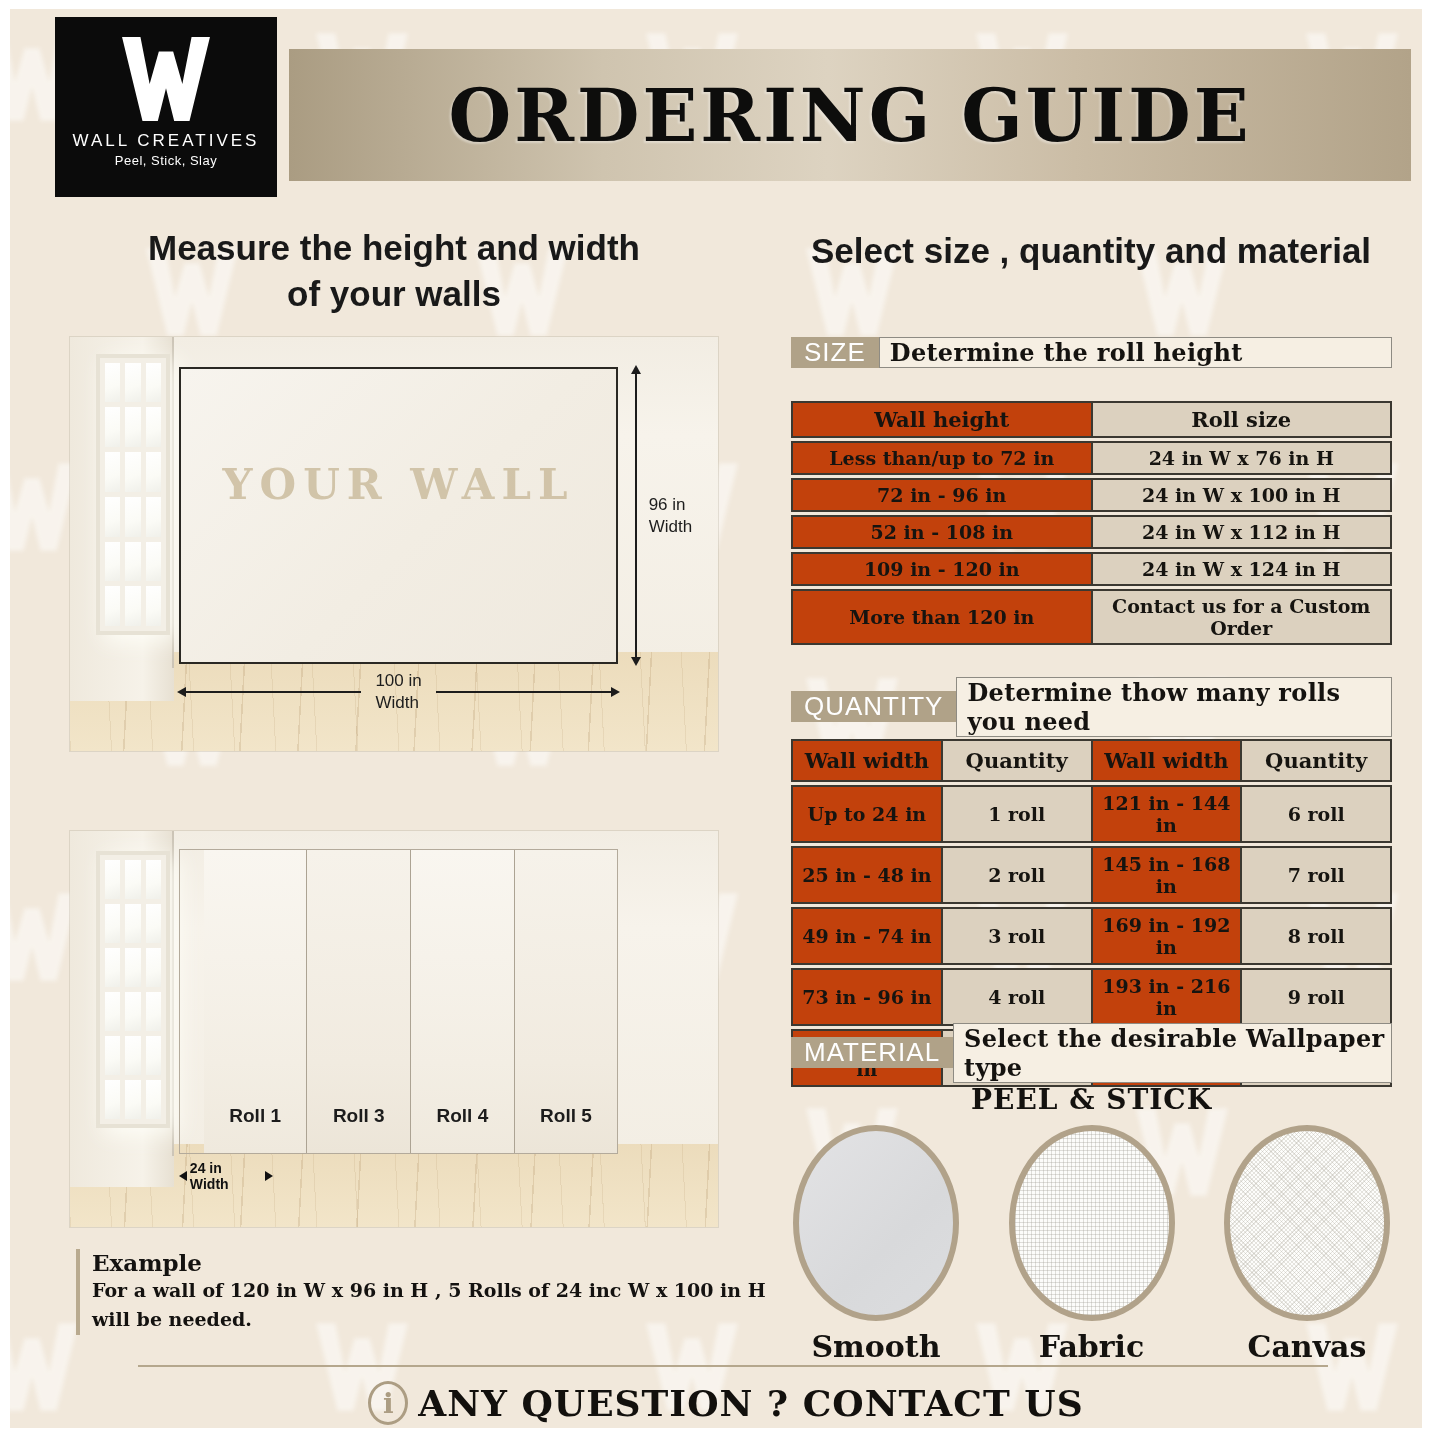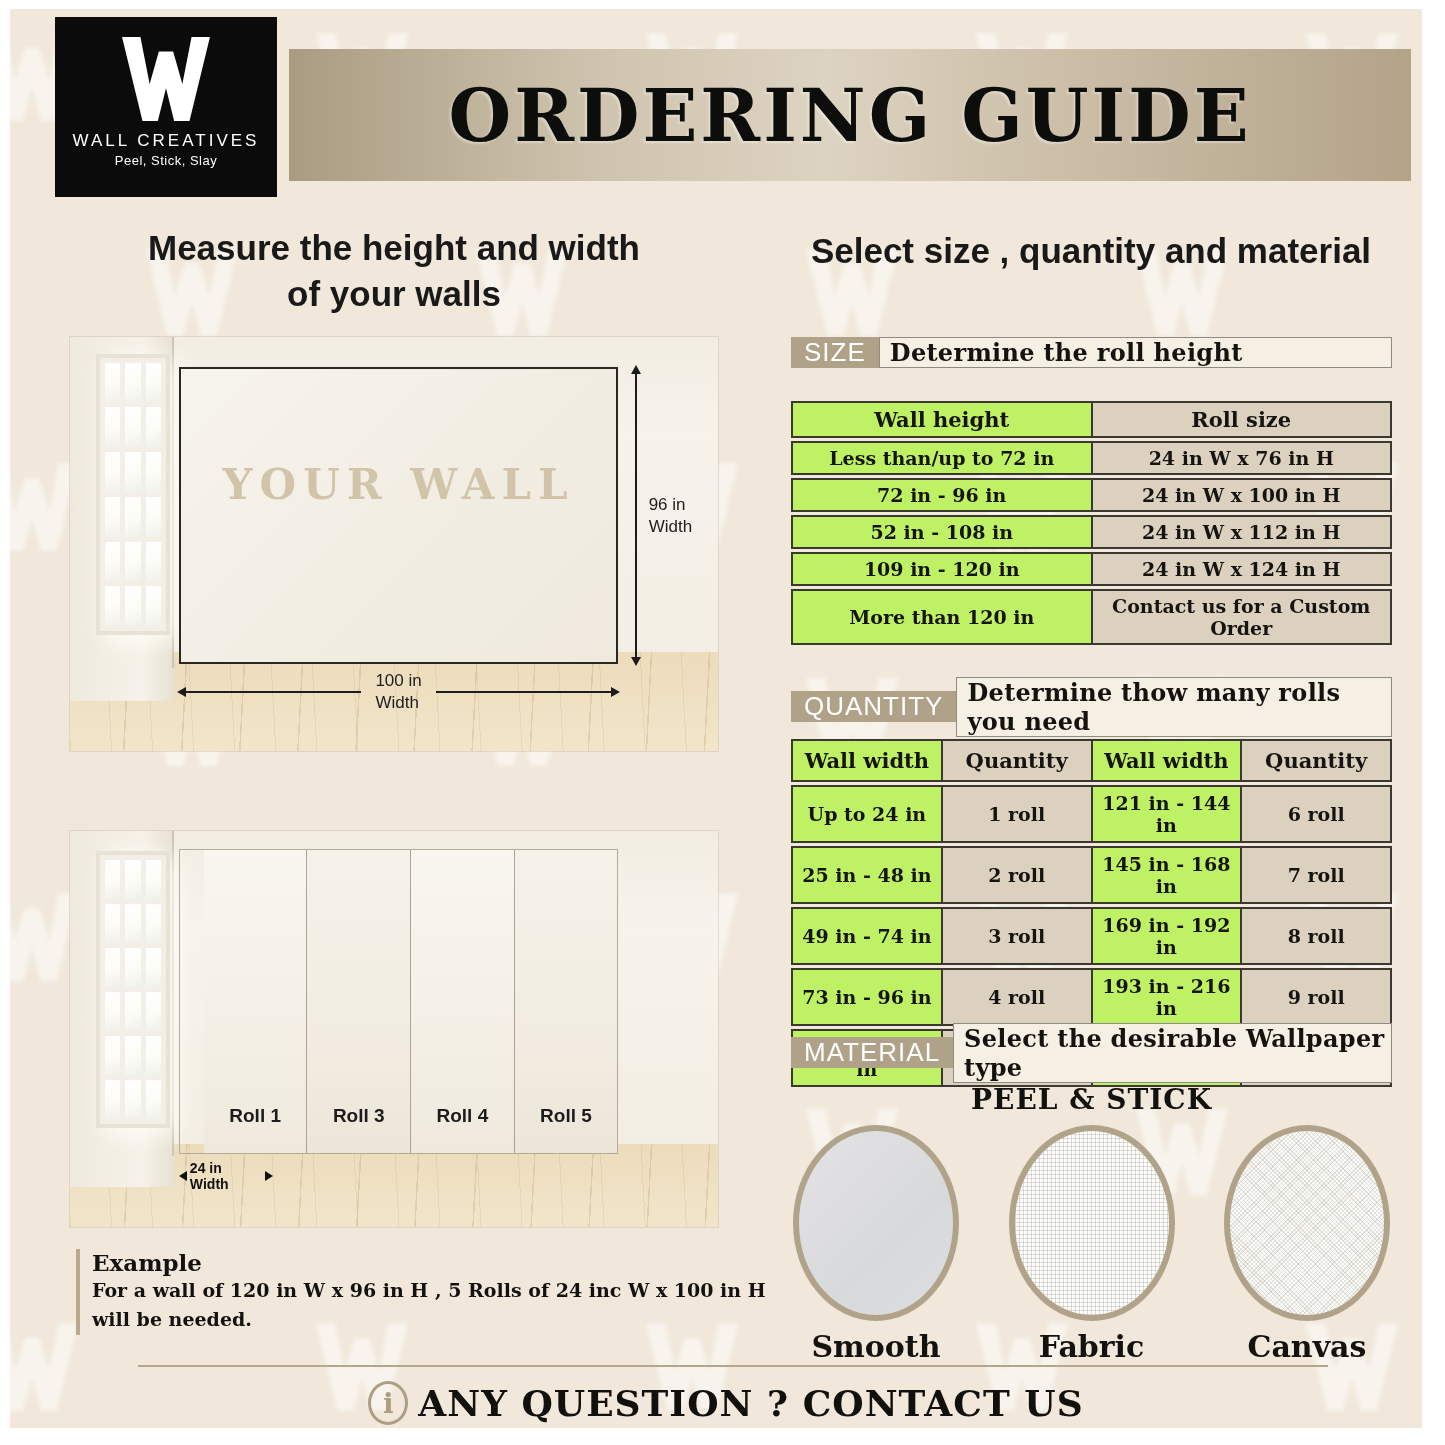--- a/index.html
+++ b/index.html
@@ -36,21 +36,21 @@
   
   .sec{display:flex;align-items:center;height:43px;z-index:2;}
   .sec-label{background:#b0a288;color:#fefefe;font-size:26px;display:flex;align-items:center;
              padding:0 13px;letter-spacing:1px;}
   .sec-bar{flex:1;border:1px solid #8e8b83;background:#f6efe3;display:flex;align-items:center;
            font-size:24px;font-weight:bold;color:#151310;padding-left:10px;
            font-family:"DejaVu Serif","Liberation Serif",serif;letter-spacing:.3px;}
 
   
   .tbl{z-index:2;}
-  .t-row{display:flex;border:2px solid #3b3831;margin-top:3px;background:#bef264;}
+  .t-row{display:flex;border:2px solid #3b3831;margin-top:3px;background:#c2410c;}
   .t-row:first-child{margin-top:0;}
   .t-cell{flex:1;display:flex;align-items:center;justify-content:center;text-align:center;
           padding:5px 3px;border-left:2px solid #3b3831;font-family:"DejaVu Serif","Liberation Serif",serif;
           font-weight:bold;font-size:19px;color:#161410;}
   .t-cell:first-child{border-left:none;}
   .t-head .t-cell{font-size:21px;padding:7px 3px;}
   .size-table .t-cell{padding:4px 3px;}
   .size-table .t-cell:nth-child(2){background:#dcd1bf;}
   .qty-table .t-cell:nth-child(2),.qty-table .t-cell:nth-child(4){background:#dcd1bf;}
 

